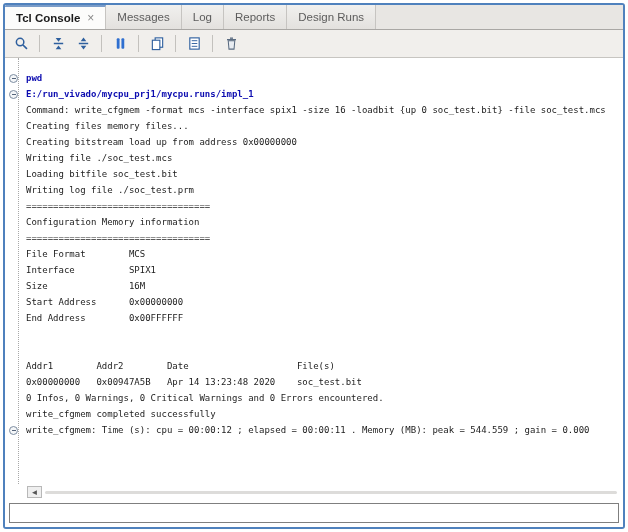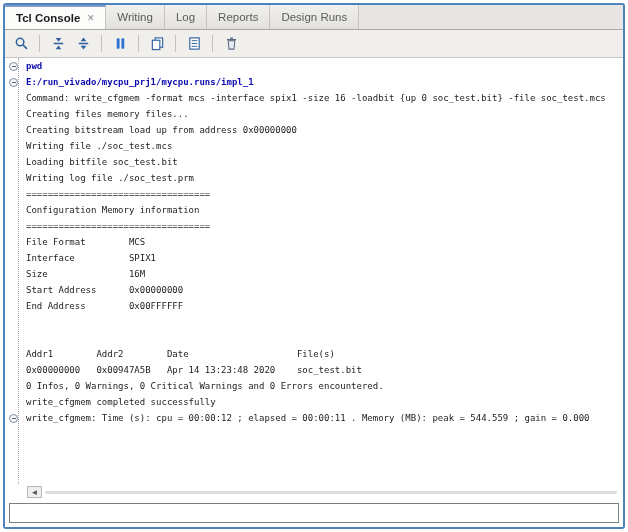--- a/index.html
+++ b/index.html
@@ -43,21 +43,21 @@
   }
   .tbtn {
     width: 22px; height: 22px; display: flex; align-items: center; justify-content: center;
     border-radius: 2px;
   }
   .tbtn svg { width: 15px; height: 15px; display: block; }
   .tsep { width: 1px; height: 17px; background: #c3c1bd; margin: 0 4px; flex: 0 0 1px; }
   
   .console {
     flex: 1 1 auto; position: relative; background: #ffffff; overflow: hidden;
-    padding-top: 0;
+    padding-top: 12px;
   }
   .console::before {
     content: ""; position: absolute; left: 13px; top: 0; bottom: 0;
     border-left: 1px dotted #a8a8a8;
   }
   .line {
     position: relative; padding-left: 21px;
     font-family: "DejaVu Sans Mono", monospace;
     font-size: 9px; line-height: 16px; white-space: pre;
     color: var(--output_black, #1c1c1c);
@@ -97,21 +97,21 @@
 </head>
 <body>
 
 <div class="window">
   <div class="tabbar">
       <div class="tab active">
         <span>Tcl Console</span>
         <span class="close">×</span>
       </div>
       <div class="tab">
-        <span>Writing</span>
+        <span>Messages</span>
       </div>
       <div class="tab">
         <span>Log</span>
       </div>
       <div class="tab">
         <span>Reports</span>
       </div>
       <div class="tab">
         <span>Design Runs</span>
       </div>

